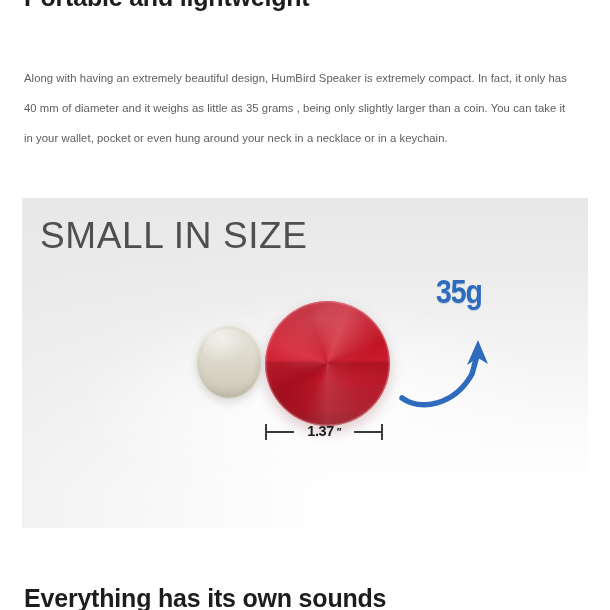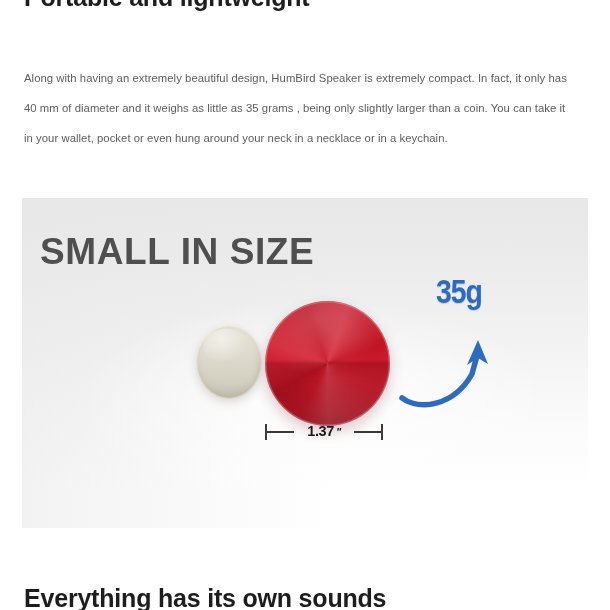--- a/index.html
+++ b/index.html
@@ -75,26 +75,25 @@
       radial-gradient(ellipse 60% 45% at 52% 62%, rgba(255,255,255,0.85) 0%, rgba(255,255,255,0) 70%),
       linear-gradient(to right, rgba(232,232,232,0.55) 0%, rgba(255,255,255,0) 55%);
     pointer-events: none;
   }
 
   .banner-title {
     position: absolute;
     left: 18px;
     top: 16px;
     font-size: 37px;
-    font-weight: 700;
+    font-weight: 400;
     color: #4f4f4f;
     letter-spacing: 0.6px;
     line-height: 44px;
     white-space: nowrap;
-    margin-top: 16px;
   }
 
   
   .disc-red {
     position: absolute;
     left: 243px;
     top: 103px;
     width: 125px;
     height: 125px;
     border-radius: 50%;

